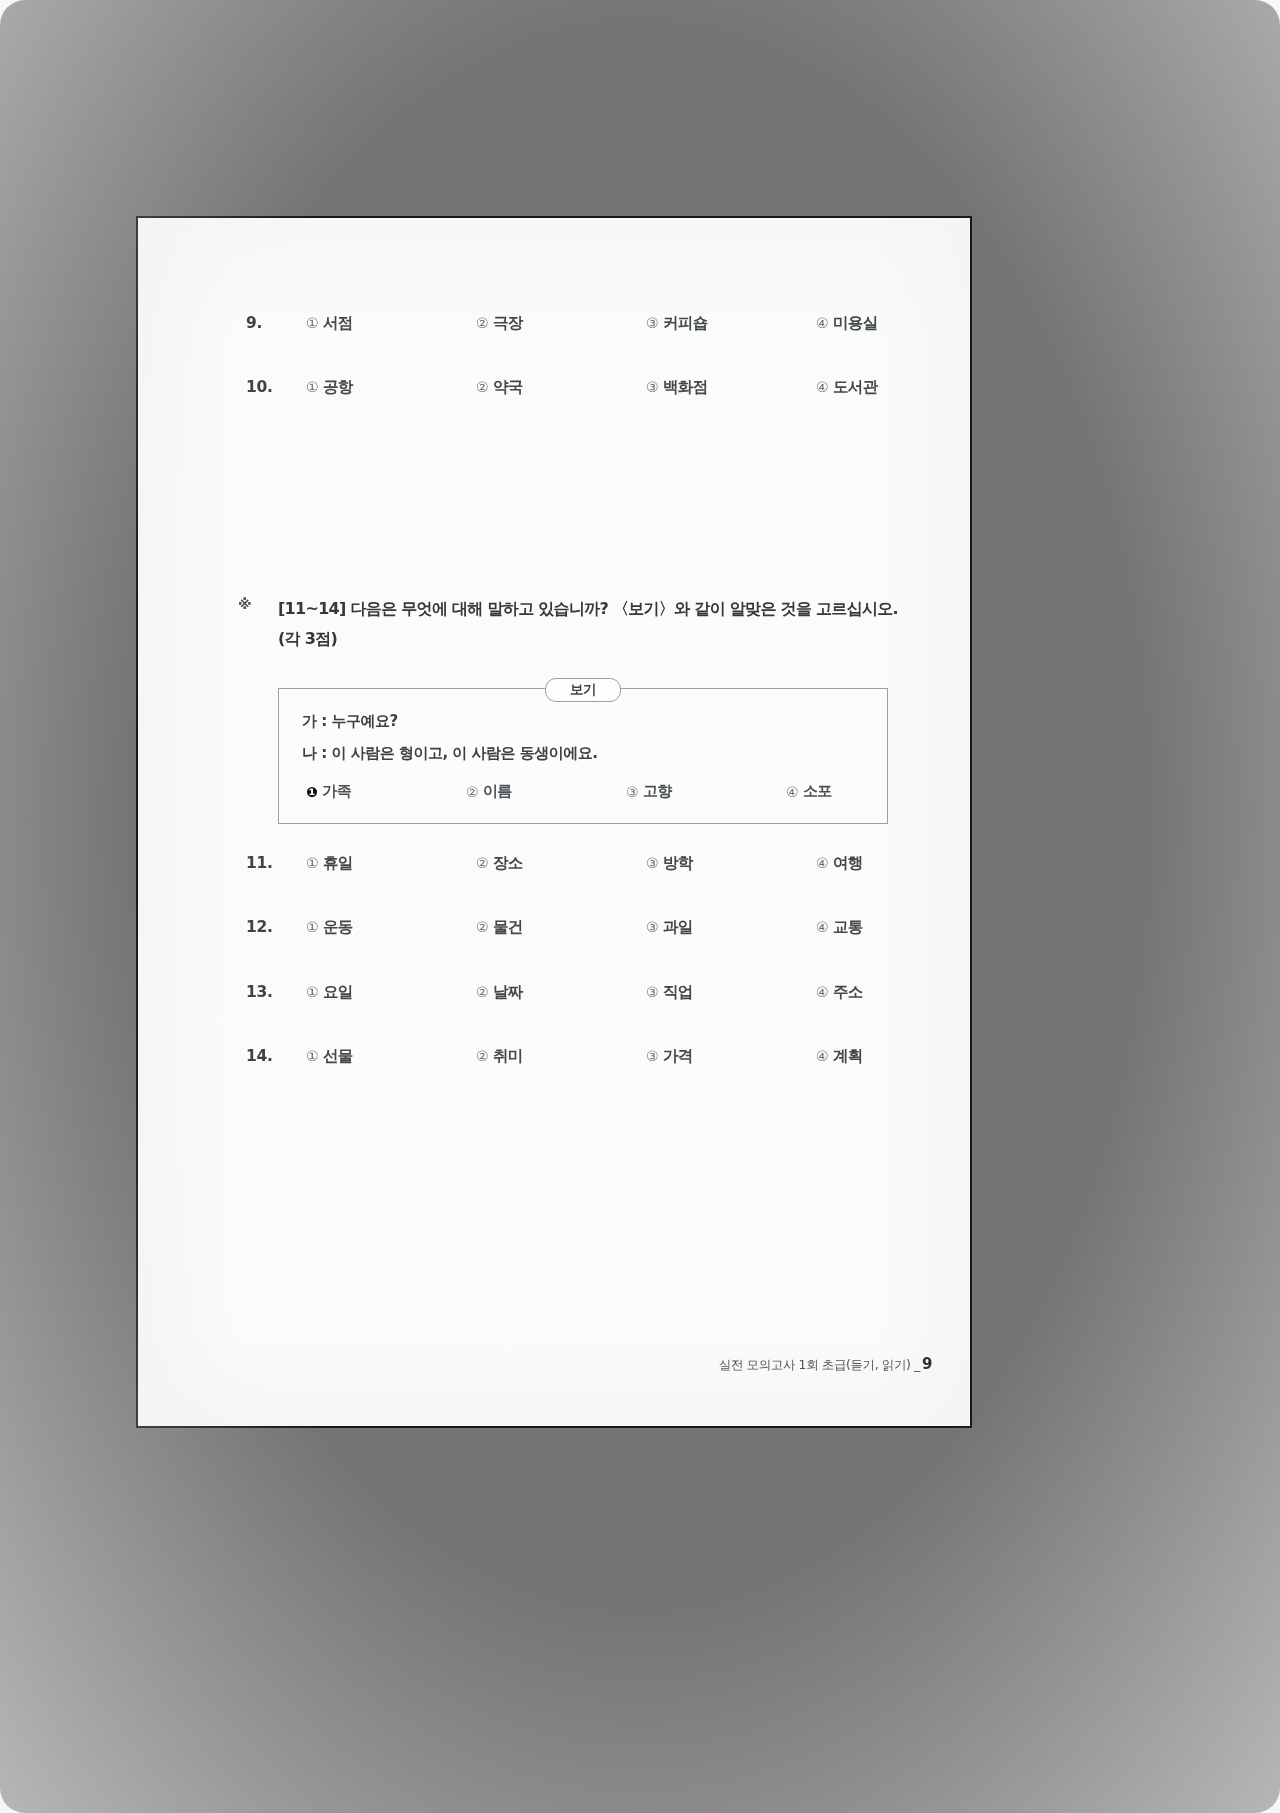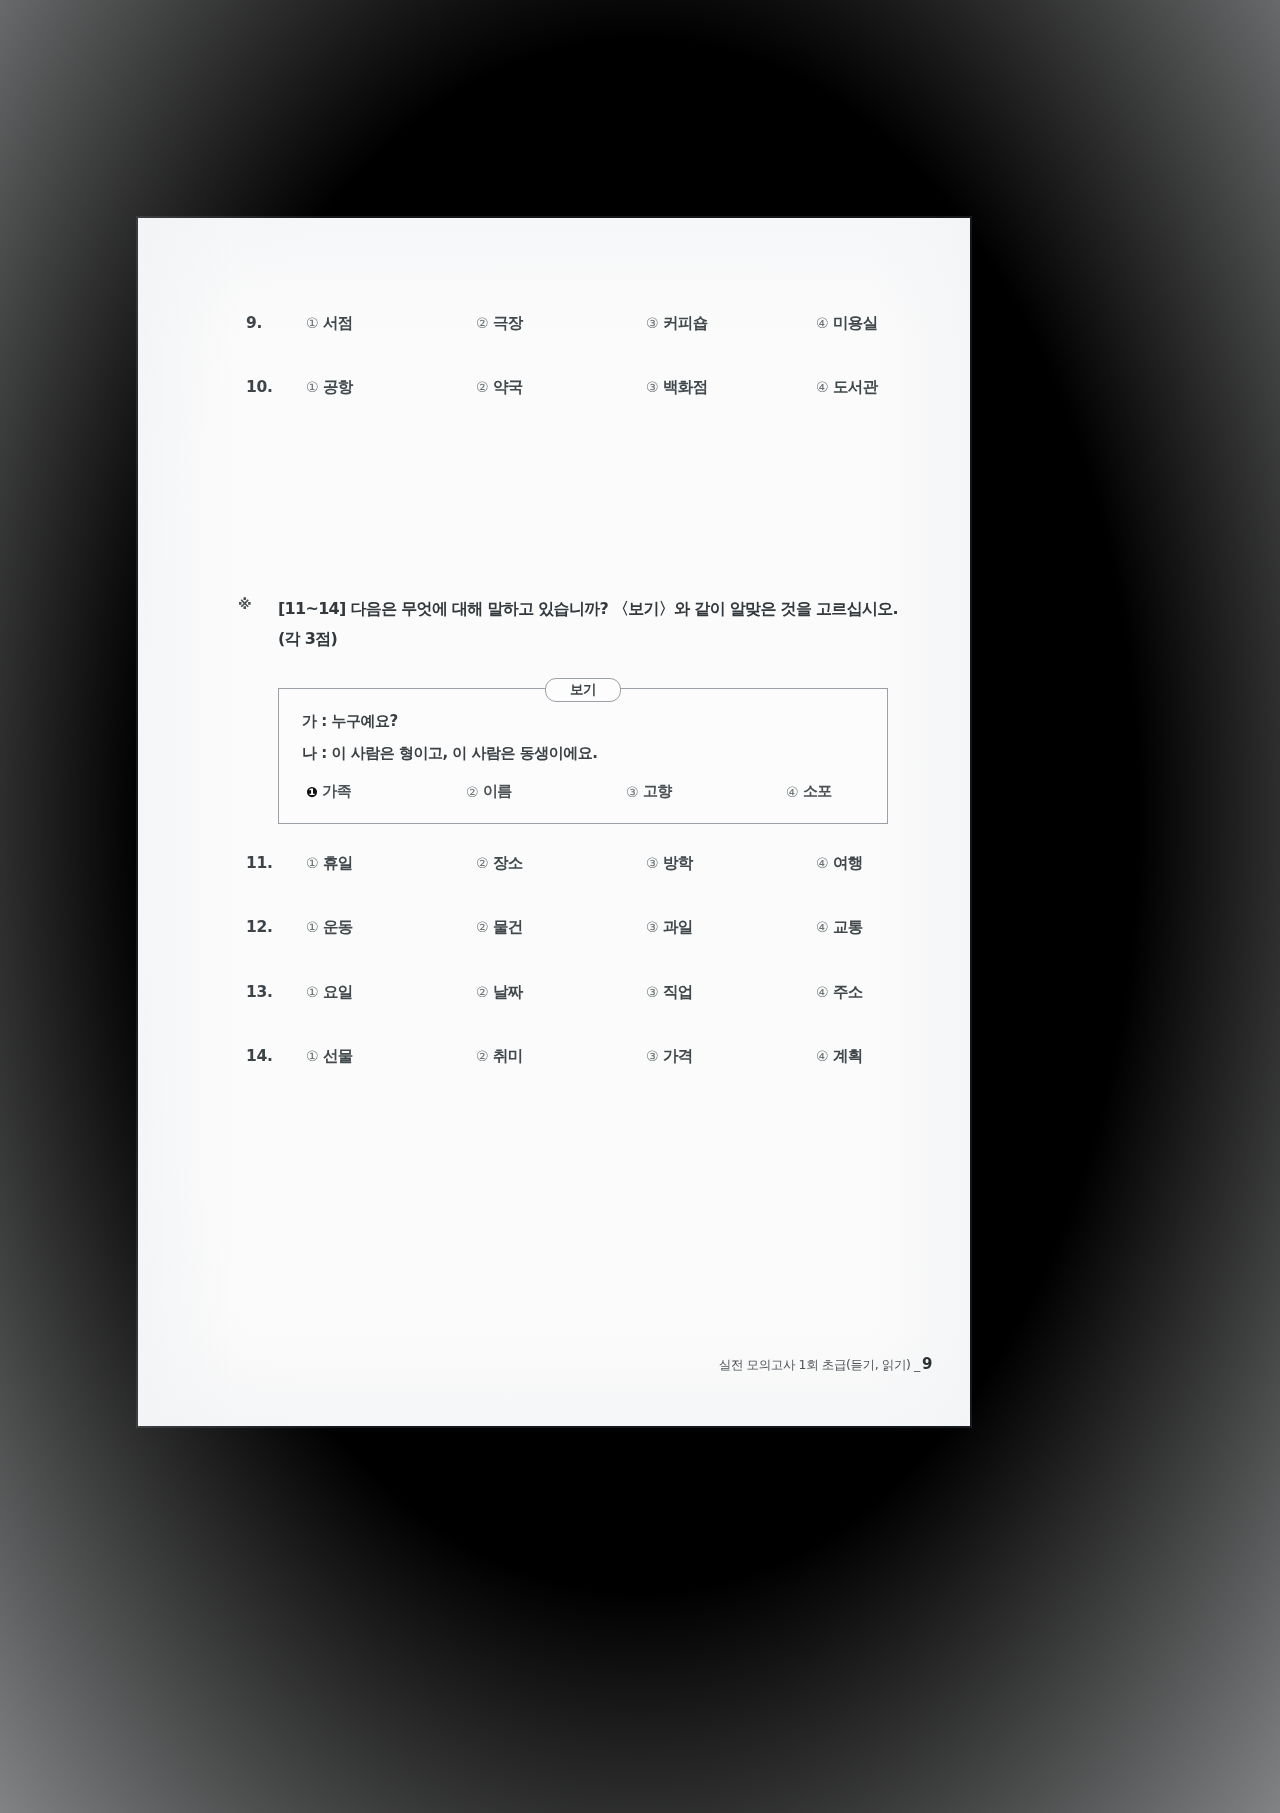--- a/index.html
+++ b/index.html
@@ -14,21 +14,22 @@
     position: relative;
     overflow: hidden;
   }
 
   
   .scan-area {
     position: absolute;
     left: 0; top: 0;
     width: 1280px;
     height: 1813px;
-    background: #000000;
+    background: #737373;
+    border-radius: 25px;
   }
 
   
   .scan-tone {
     position: absolute;
     left: 0; top: 0; right: 0; bottom: 0;
     background:
       radial-gradient(ellipse at 50% 45%, rgba(255,255,255,0) 55%, rgba(236,238,240,0.55) 100%);
     pointer-events: none;
   }

